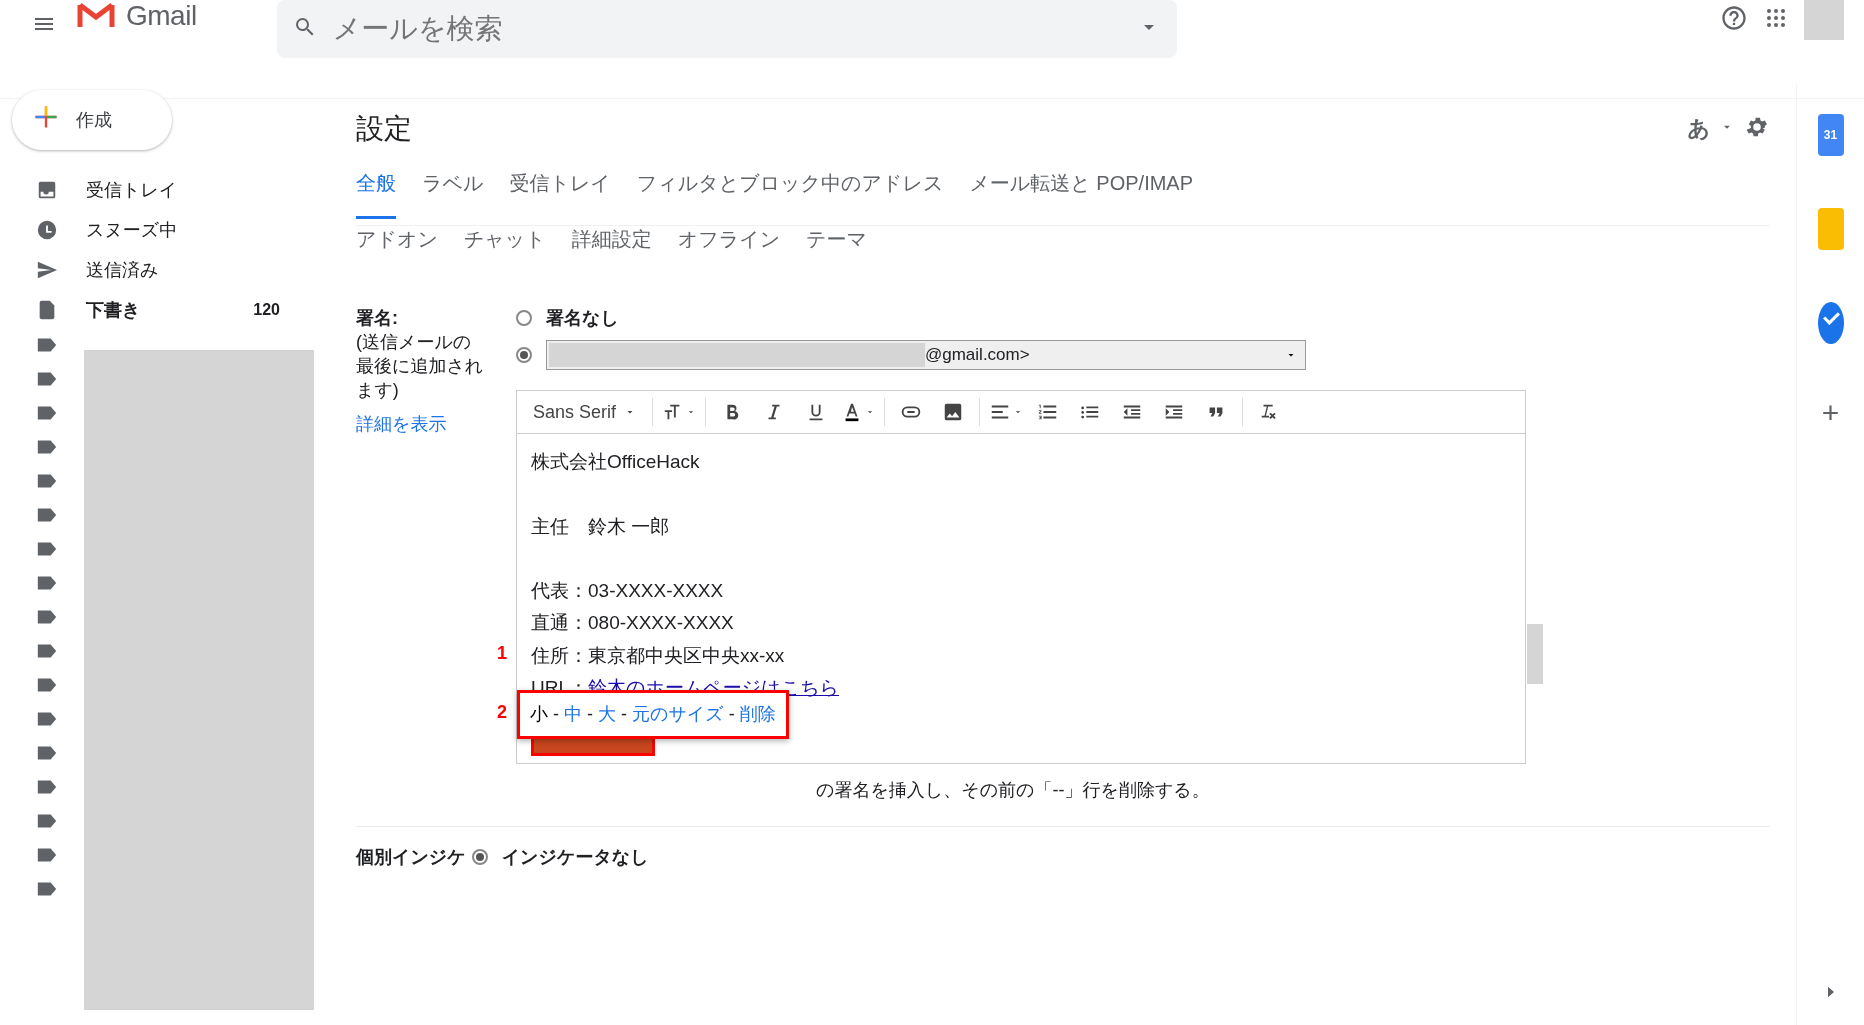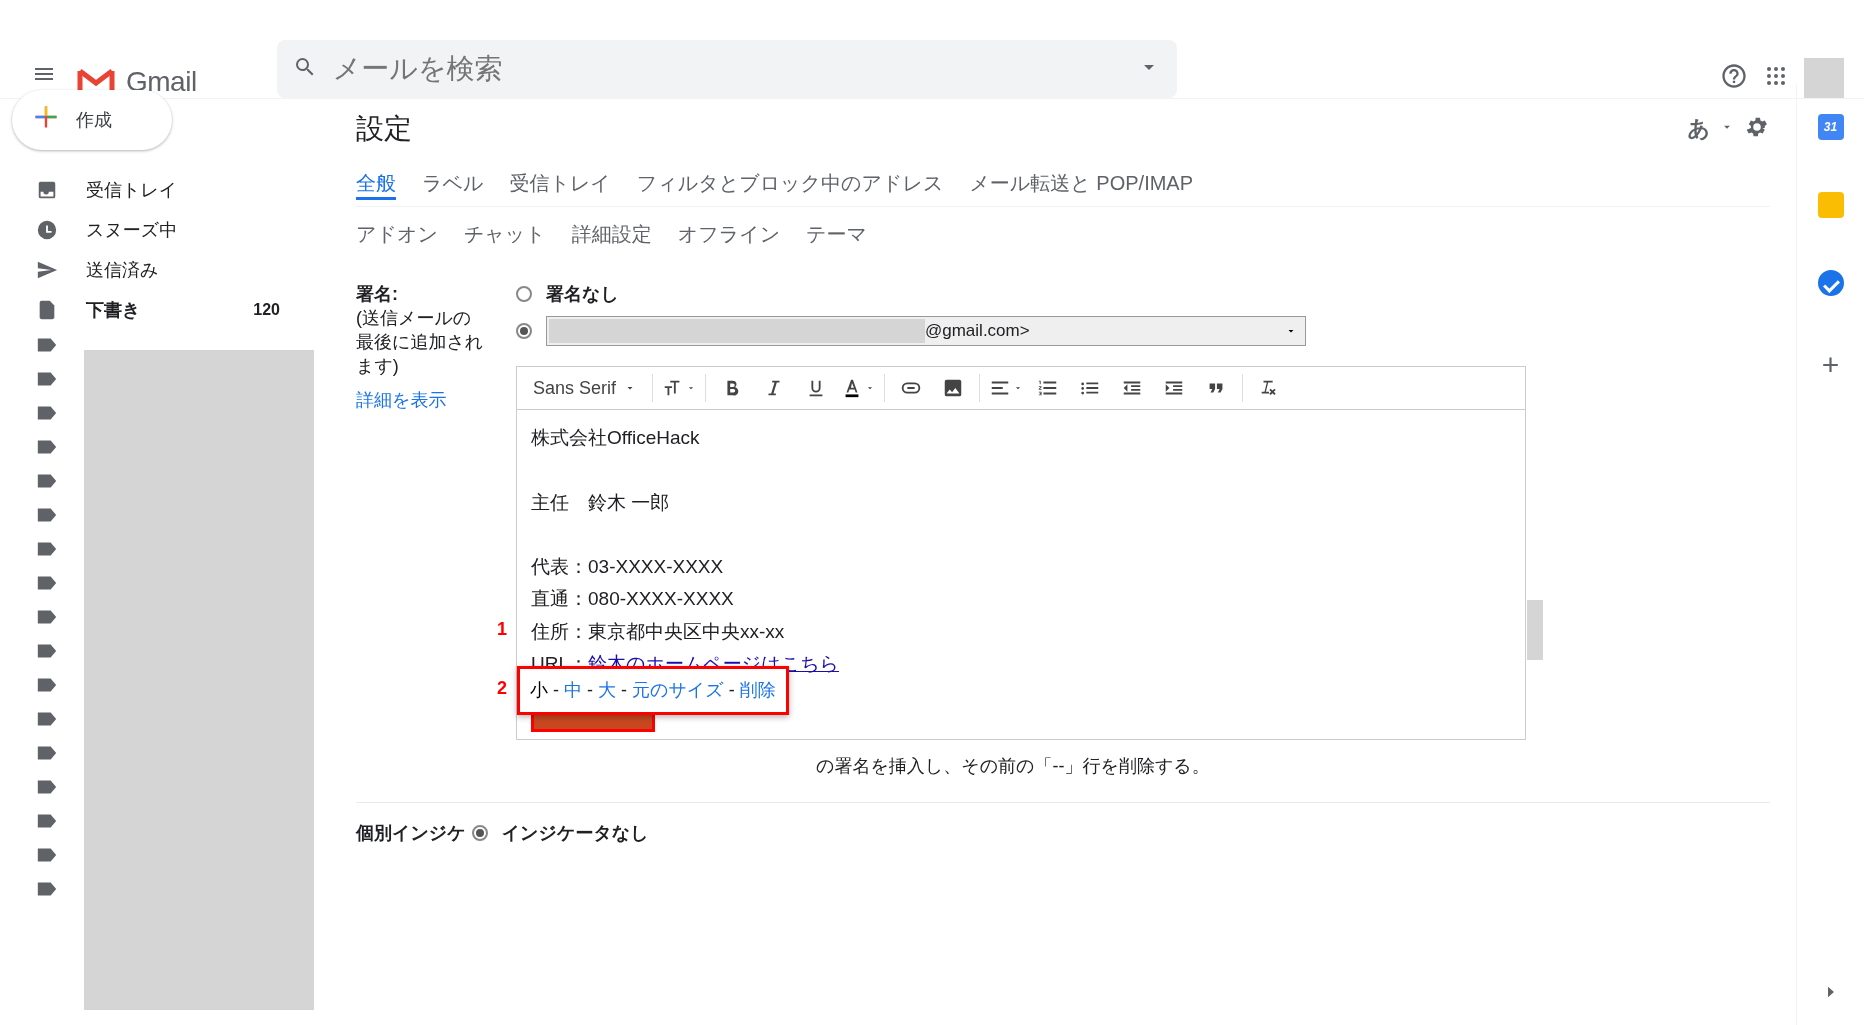--- a/index.html
+++ b/index.html
@@ -1,19 +1,19 @@
 <!DOCTYPE html>
 <html><head>
 <meta charset="utf-8">
 <style>
 * { margin: 0; padding: 0; box-sizing: border-box; font-family: "Hiragino Sans", "Yu Gothic", "Meiryo", Arial, sans-serif; }
 body { width: 1864px; height: 1025px; background: #fff; color: #202124; overflow: hidden; }
 
 
-.header { height: 99px; display: flex; align-items: flex-end; padding: 0 20px; border-bottom: 1px solid #f1f3f4; }
+.header { height: 99px; display: flex; align-items: flex-start; padding: 0 20px; border-bottom: 1px solid #f1f3f4; }
 .menu-icon { width: 48px; height: 48px; display: flex; align-items: center; justify-content: center; cursor: pointer; }
 .menu-icon svg { width: 24px; height: 24px; fill: #5f6368; }
 .logo-area { display: flex; align-items: center; margin-left: 8px; margin-right: 80px; }
 .logo-text { font-size: 28px; color: #5f6368; margin-left: 10px; letter-spacing: -0.5px; }
 .search-bar { flex: 0 0 900px; height: 58px; background: #f1f3f4; border-radius: 8px; display: flex; align-items: center; padding: 0 16px; }
 .search-bar .search-icon { margin-right: 16px; }
 .search-bar .search-icon svg { width: 24px; height: 24px; fill: #5f6368; }
 .search-bar input { flex: 1; border: none; background: transparent; font-size: 28px; color: #5f6368; outline: none; }
 .search-dropdown svg { width: 24px; height: 24px; fill: #5f6368; }
 .header-right { margin-left: auto; display: flex; align-items: center; gap: 16px; }
@@ -39,23 +39,23 @@
 
 .main { position: absolute; left: 340px; top: 84px; right: 78px; bottom: 0; padding: 16px 16px 0 16px; overflow: hidden; }
 .title-row { display: flex; align-items: center; padding: 10px 0 22px 0; }
 .page-title { font-size: 28px; color: #202124; text-align: right; }
 .title-right { margin-left: auto; display: flex; align-items: center; gap: 10px; color:#5f6368; }
 .title-right .jp { font-size: 22px; font-weight: bold; }
 .title-right .gear svg { width: 26px; height: 26px; fill: #5f6368; }
 .title-right .caret svg { width: 14px; height: 14px; fill: #5f6368; }
 
 .tabs { display: flex; flex-wrap: wrap; gap: 26px; font-size: 20px; color: #5f6368; padding-bottom: 6px; border-bottom: 1px solid #f1f1f1; }
-.tabs .tab { cursor: pointer; padding-bottom: 0; }
+.tabs .tab { cursor: pointer; padding-bottom: 19px; }
 .tabs .tab.active { color: #1a73e8; border-bottom: 3px solid #1a73e8; }
-.tabs-row2 { margin-top: 14px; }
+.tabs-row2 { }
 
 .section { margin-top: 22px; font-size: 18px; }
 .section .bold { font-weight: bold; }
 .section a { color: #1a73e8; text-decoration: none; }
 
 .sig-row { display: flex; margin-top: 28px; }
 .sig-left { width: 160px; font-size: 18px; color:#202124; }
 .sig-left .bold { font-weight: bold; }
 .sig-left .show-detail { margin-top: 10px; }
 .sig-left a { color:#1a73e8; text-decoration:none; }
@@ -90,21 +90,21 @@
 .size-menu .opt { color:#1a73e8; cursor:pointer; }
 .scroll-thumb { position:absolute; right:-18px; top:190px; width:16px; height:60px; background:#d5d5d5; }
 
 .after-editor { margin-top: 14px; font-size:18px; display:flex; align-items:center; padding-left: 160px; }
 
 .indicator-row { margin-top: 24px; display:flex; align-items:center; font-size:18px; }
 .indicator-row .bold { font-weight:bold; }
 
 
 .right-rail { position:absolute; right:0; top:84px; width:68px; height: calc(100% - 84px); border-left: 1px solid #f1f3f4; display:flex; flex-direction:column; align-items:center; padding-top: 30px; gap: 52px; }
-.rail-icon { width:26px; height:26px;font-style:italic; }
+.rail-icon { width:26px; height:42px; }
 .rail-cal { background:#4285f4; color:#fff; border-radius:4px; font-size:12px; display:flex; align-items:center; justify-content:center; font-weight:bold; }
 .rail-keep { background:#fbbc04; border-radius:4px; }
 .rail-tasks { background:#1a73e8; border-radius:50%; position:relative; }
 .rail-tasks::after { content:''; position:absolute; left:6px; top:10px; width:12px; height:6px; border-left:3px solid #fff; border-bottom:3px solid #fff; transform:rotate(-45deg); }
 .rail-plus { font-size:30px; color:#5f6368; font-weight:300; }
 .rail-caret { position:absolute; bottom: 20px; }
 .rail-caret svg { width:18px; height:18px; fill:#5f6368; }
 </style>
 </head>
 <body>

